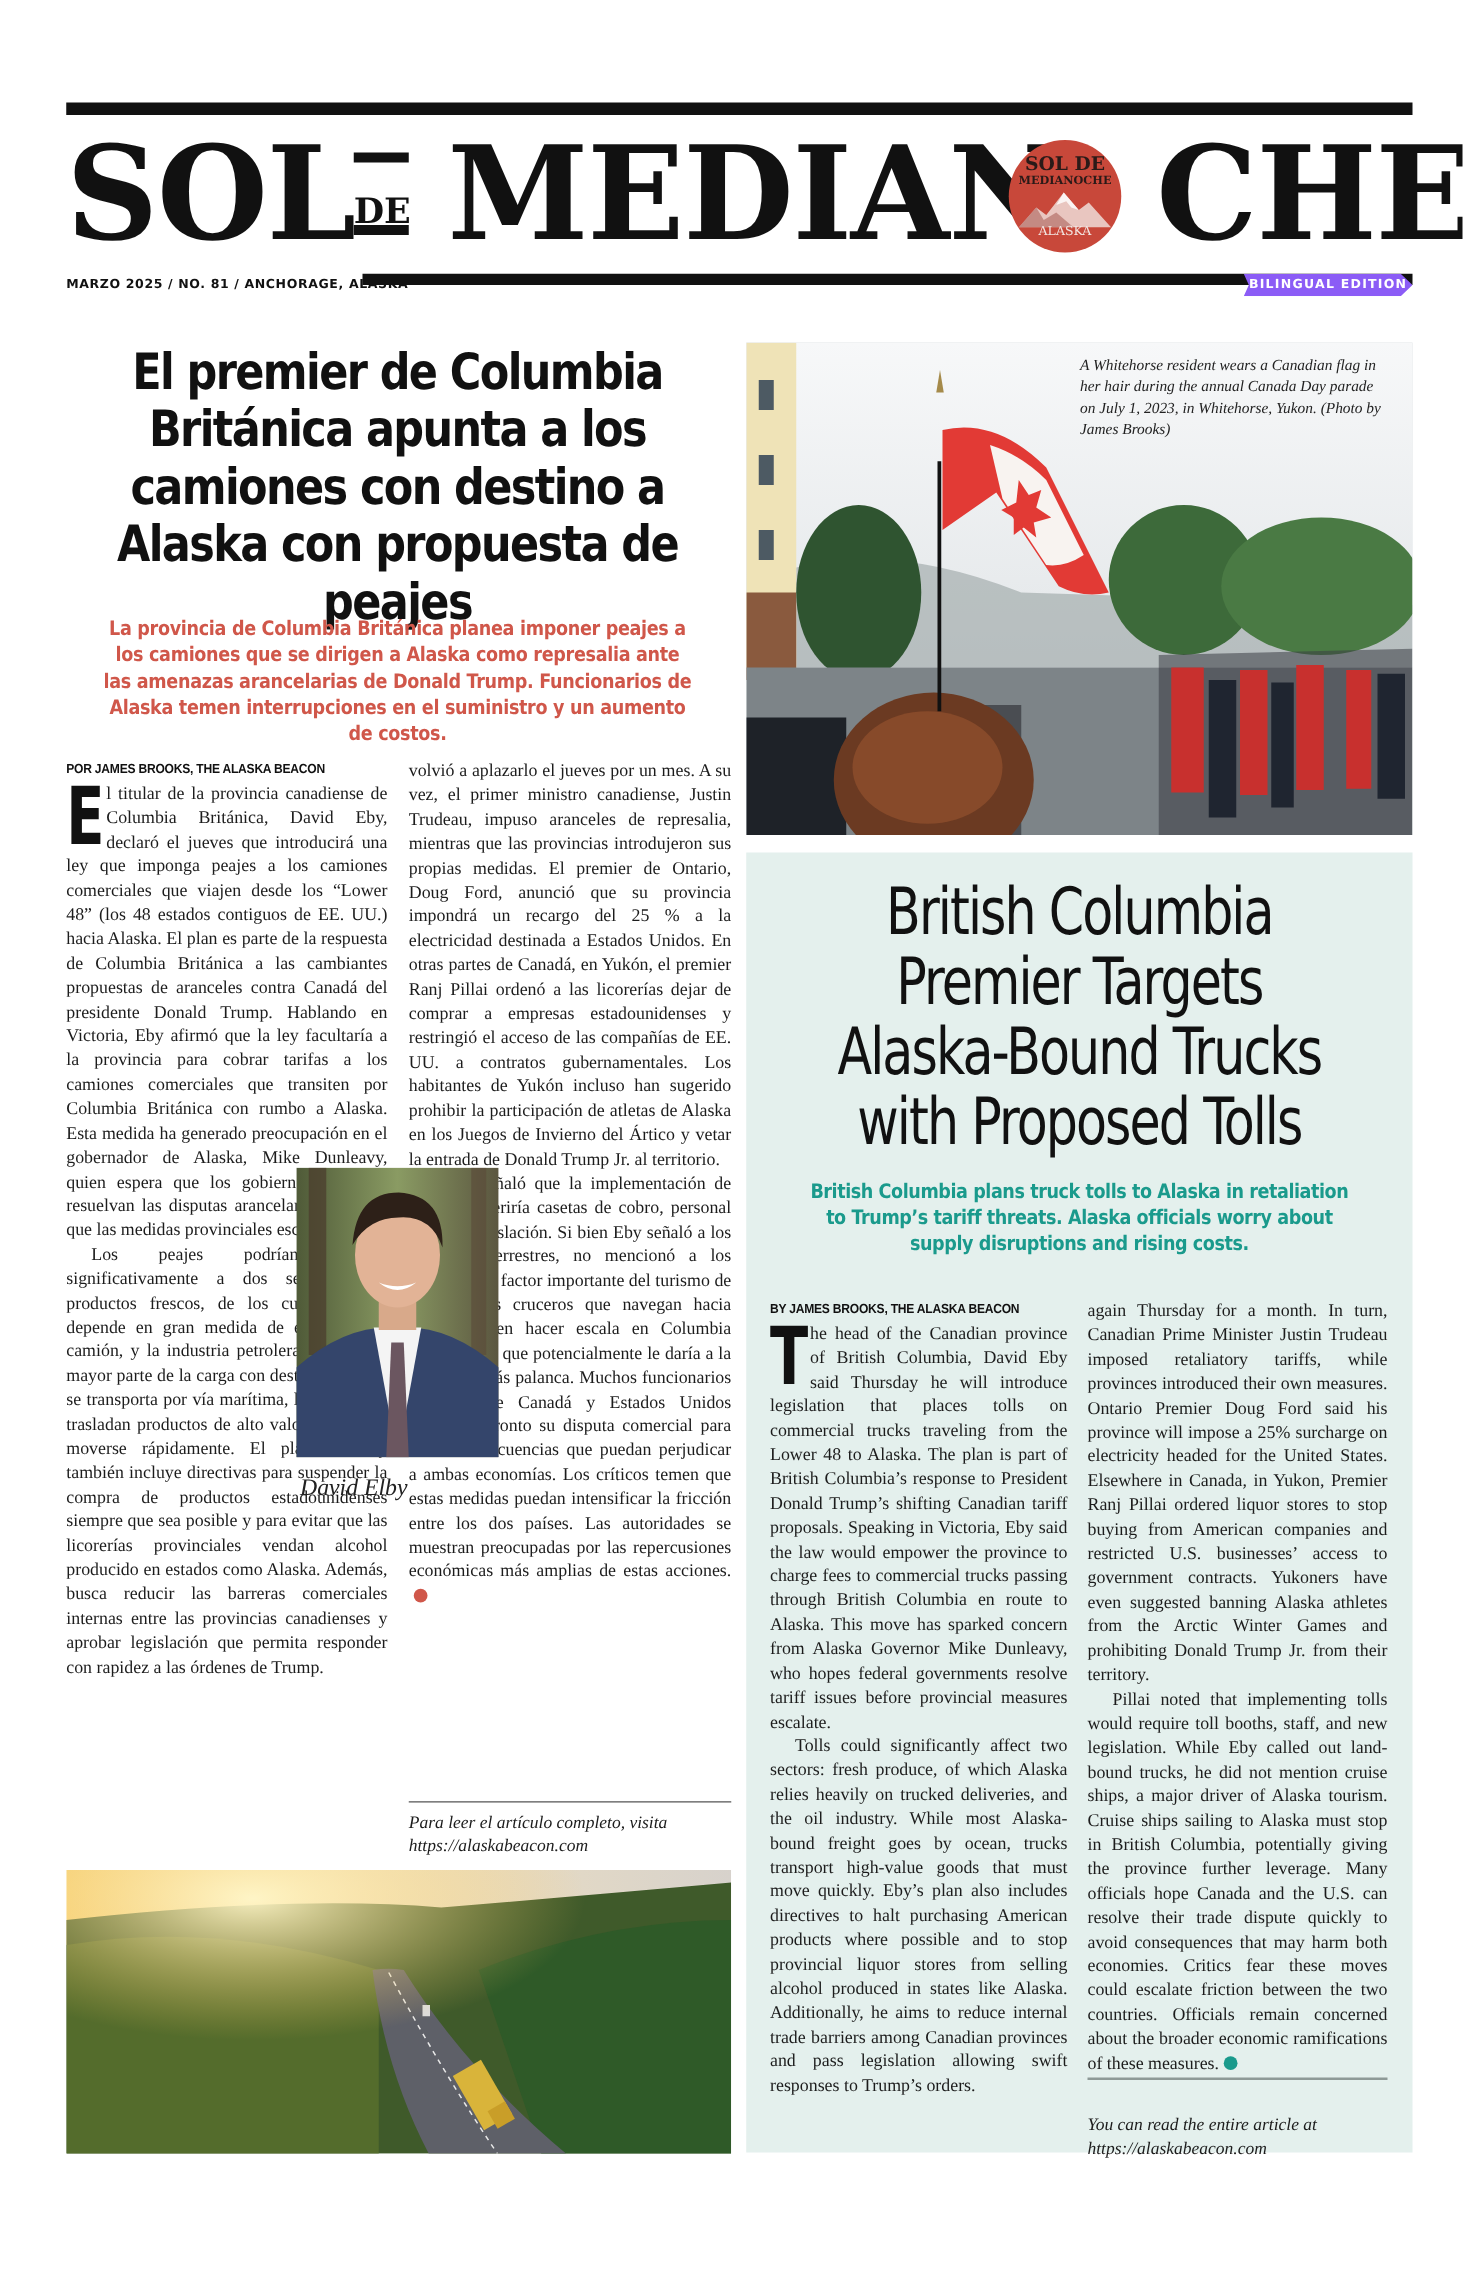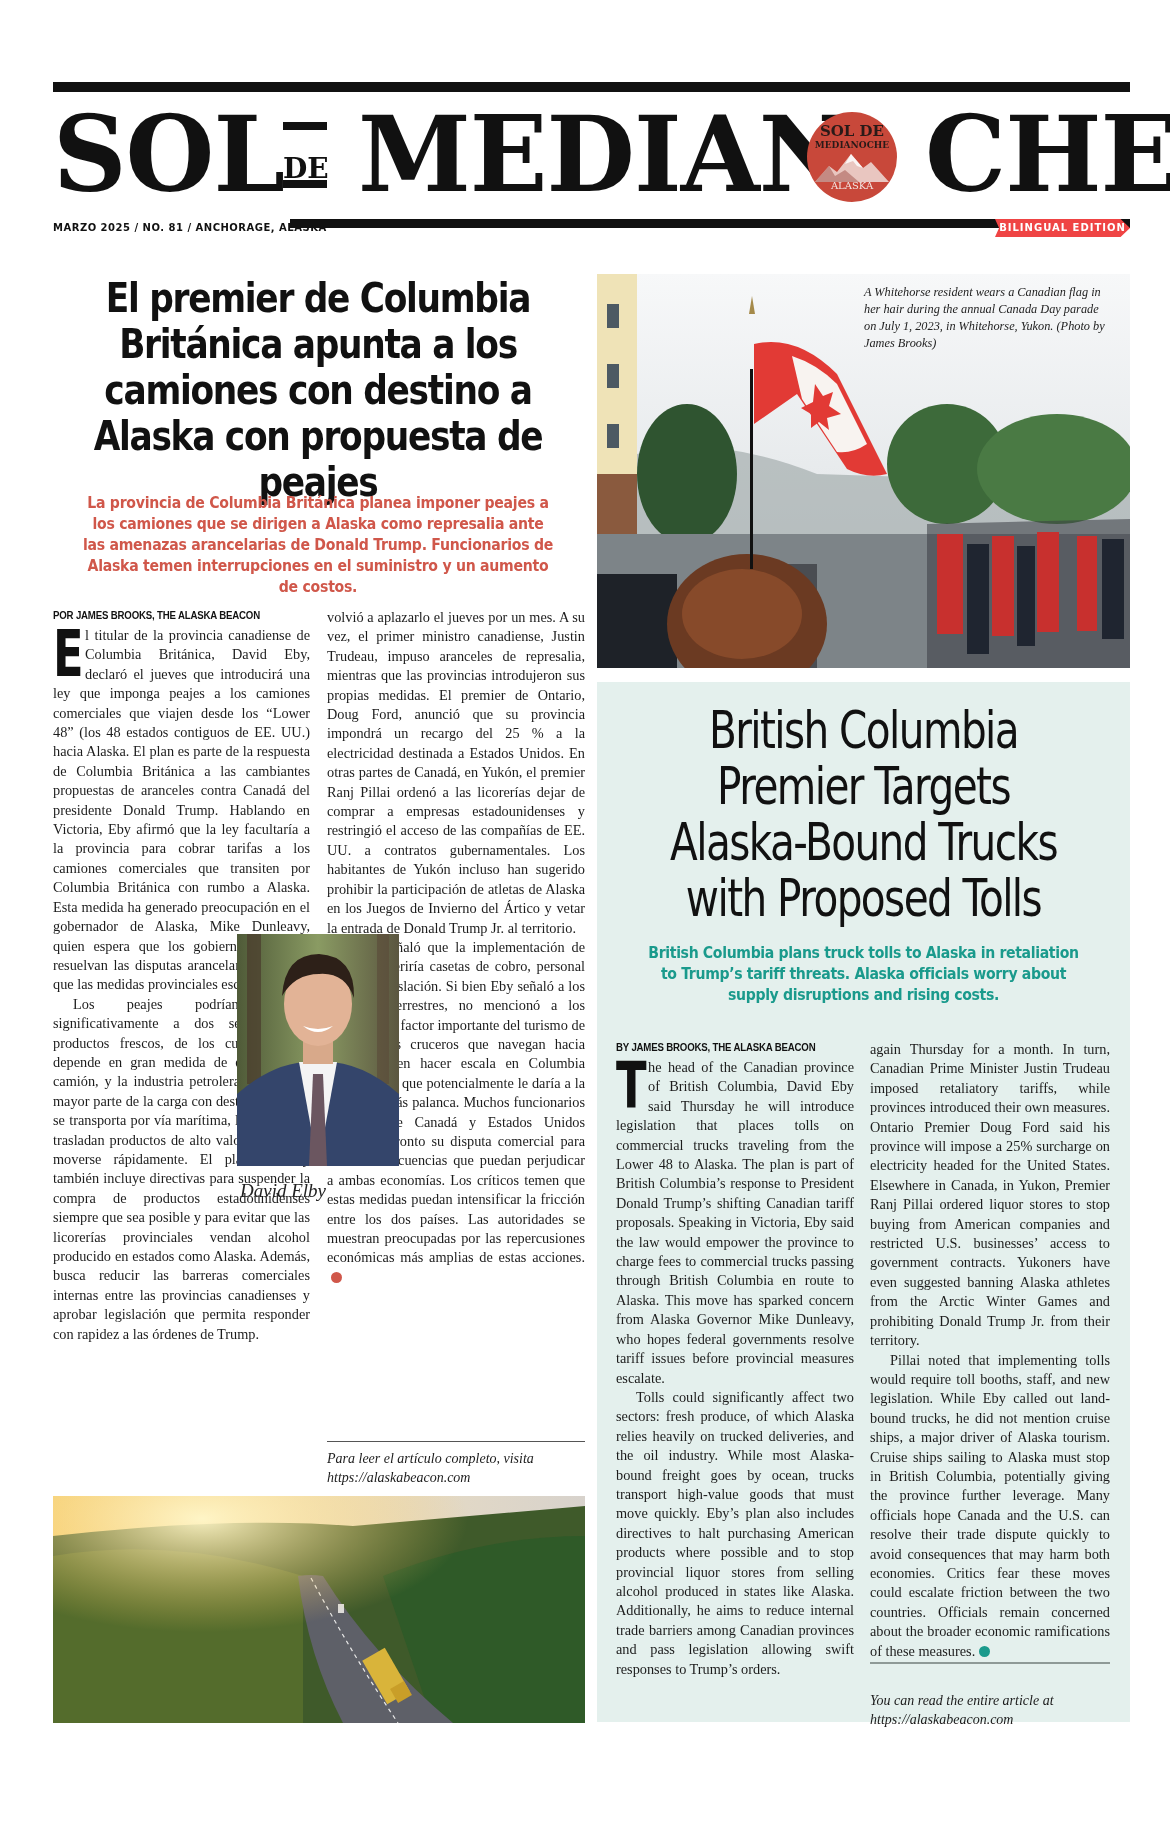--- a/index.html
+++ b/index.html
@@ -17,21 +17,21 @@
   .mast-de .txt { position: absolute; left: 0; top: 14px; width: 44px; text-align: center; font-family: "DejaVu Serif", serif; font-weight: 900; font-size: 28px; line-height: 38px; color: #111; margin-top: 14px; }
   .mast-median { left: 305px; }
   .mast-che { left: 872px; }
   .mast-logo { position: absolute; left: 754px; top: 12px; width: 90px; height: 90px; border-radius: 50%; background: #c8483a; overflow: hidden; }
   .mast-logo .l1 { position: absolute; top: 10px; width: 100%; text-align: center; font-family: "DejaVu Serif", serif; font-size: 15px; color: #2a1a18; font-weight: bold; }
   .mast-logo .l2 { position: absolute; top: 28px; width: 100%; text-align: center; font-family: "DejaVu Serif", serif; font-size: 9px; color: #2a1a18; font-weight: bold; }
   .mast-logo .mtn { position: absolute; left: 8px; top: 40px; width: 74px; height: 30px; }
   .mast-logo .l3 { position: absolute; top: 68px; width: 100%; text-align: center; font-family: "DejaVu Serif", serif; font-size: 10px; color: #f2e6e2; }
   .rule-bottom { position: absolute; left: 290px; top: 219px; width: 840px; height: 9px; background: #111; }
   .issue-line { position: absolute; left: 53px; top: 222px; font-family: "DejaVu Sans", sans-serif; font-weight: bold; font-size: 10px; letter-spacing: 0.5px; color: #111; }
-  .edition-tag { position: absolute; left: 995px; top: 219px; height: 18px; width: 135px; background: #ef4444; color: #fff; font-family: "DejaVu Sans", sans-serif; font-weight: bold; font-size: 10px; line-height: 18px; letter-spacing: 1px; text-align: center; clip-path: polygon(0 0, 93% 0, 100% 50%, 93% 100%, 0 100%, 3% 50%); }
+  .edition-tag { position: absolute; left: 995px; top: 219px; height: 18px; width: 135px; background: #8b5cf6; color: #fff; font-family: "DejaVu Sans", sans-serif; font-weight: bold; font-size: 10px; line-height: 18px; letter-spacing: 1px; text-align: center; clip-path: polygon(0 0, 93% 0, 100% 50%, 93% 100%, 0 100%, 3% 50%); }
 
   
   .es-headline { position: absolute; left: 48px; top: 275px; width: 540px; text-align: center; font-family: "DejaVu Sans", sans-serif; font-weight: bold; font-size: 40px; line-height: 46px; letter-spacing: -1.5px; color: #111; transform: scaleX(0.86); transform-origin: center; }
   .es-deck { position: absolute; left: 48px; top: 492px; width: 540px; text-align: center; font-family: "DejaVu Sans", sans-serif; font-weight: bold; font-size: 16px; line-height: 21px; color: #d0574a; letter-spacing: -0.3px; transform: scaleX(0.88); transform-origin: center; }
 
   
   .col { position: absolute; font-size: 14.3px; line-height: 19.4px; text-align: justify; hyphens: auto; color: #1c1c1c; }
   .byline { font-family: "Liberation Sans", sans-serif; font-weight: bold; font-size: 10.5px; line-height: 14px; letter-spacing: -0.2px; margin-bottom: 4px; color: #111; transform: scaleX(0.92); transform-origin: left; white-space: nowrap; }
   .dropcap { float: left; font-family: "DejaVu Sans", sans-serif; font-weight: bold; font-size: 64px; line-height: 52px; height: 54px; margin: 2px 6px 0 0; color: #111; transform: scaleX(0.7); transform-origin: left; width: 26px; }
   .col p { text-indent: 0; }

